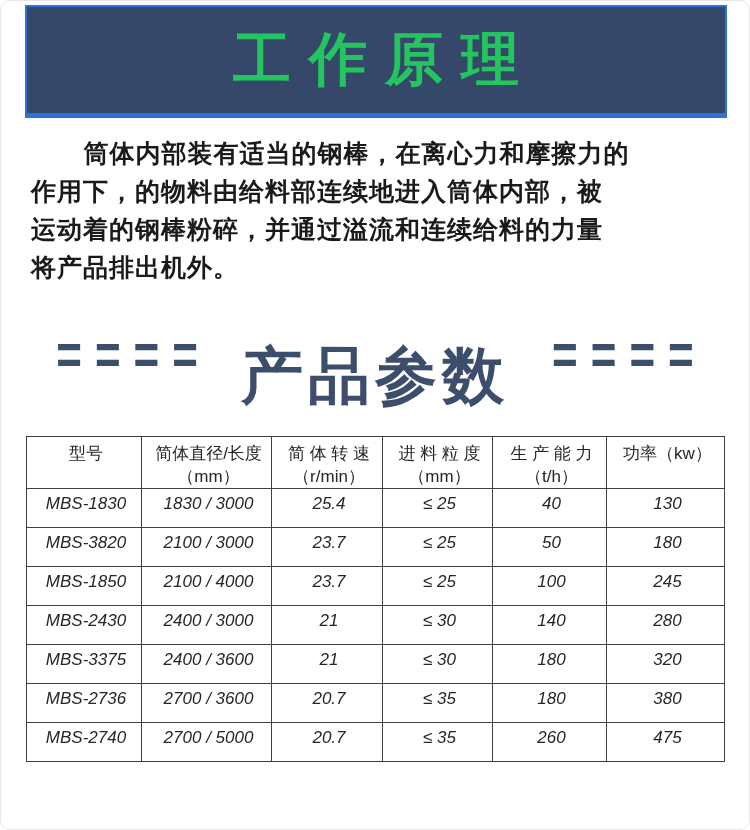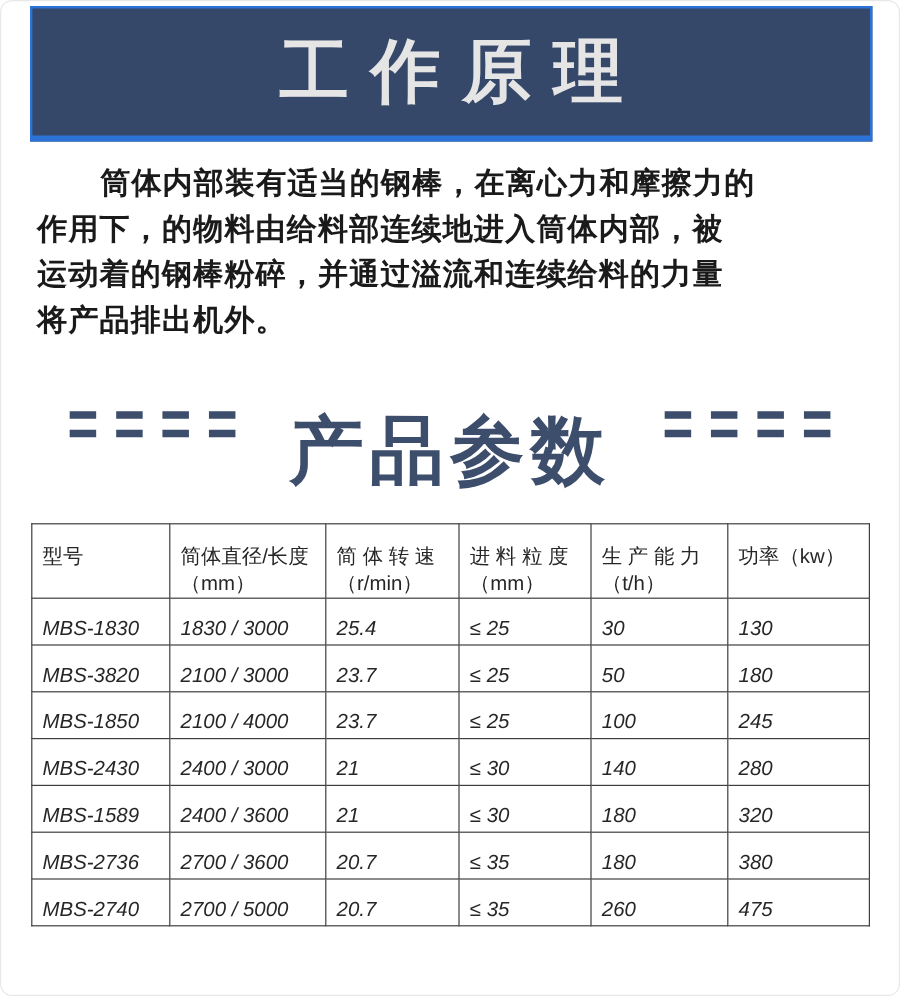--- a/index.html
+++ b/index.html
@@ -20,21 +20,21 @@
   
   .banner {
     margin: 4px 22px 0 24px;
     height: 113px;
     background: var(--banner-bg, #36486a);
     border: 2px solid var(--banner-border, #2c73d8);
     border-bottom-width: 5px;
     display: flex; align-items: center; justify-content: center;
   }
   .banner-title {
-    color: #e5e5e5;
+    color: #22c55e;
     font-size: 58px;
     font-weight: 700;
     letter-spacing: 18px;
     text-indent: 18px;
     white-space: nowrap;
   }
 
   
   .intro {
     margin: 16px 28px 1px 30px;
@@ -76,23 +76,23 @@
     margin: 36px auto 0;
     width: 698px;
     border-collapse: collapse;
     table-layout: fixed;
     font-size: 17px;
     color: #262626;
     background: #fff;
   }
   .spec-table th, .spec-table td {
     border: 1.6px solid var(--table-border, #3f3f3f);
-    text-align: left;
+    text-align: center;
     vertical-align: top;
-    padding: 15px 4px 0 9px;
+    padding: 5px 4px 0 9px;
     font-weight: 400;
     overflow: hidden;
     margin-top: 33px;
   }
   .spec-table th { height: 52px; line-height: 23px; white-space: nowrap; }
   .spec-table td { height: 39px; white-space: nowrap; font-style: italic; }
 </style>
 </head>
 <body>
 
@@ -151,21 +151,21 @@
           <div></div>
         </th>
       </tr>
     </thead>
     <tbody>
         <tr>
           <td>MBS-1830</td>
           <td>1830 / 3000</td>
           <td>25.4</td>
           <td>≤ 25</td>
-          <td>30</td>
+          <td>40</td>
           <td>130</td>
         </tr>
         <tr>
           <td>MBS-3820</td>
           <td>2100 / 3000</td>
           <td>23.7</td>
           <td>≤ 25</td>
           <td>50</td>
           <td>180</td>
         </tr>
@@ -179,21 +179,21 @@
         </tr>
         <tr>
           <td>MBS-2430</td>
           <td>2400 / 3000</td>
           <td>21</td>
           <td>≤ 30</td>
           <td>140</td>
           <td>280</td>
         </tr>
         <tr>
-          <td>MBS-1589</td>
+          <td>MBS-3375</td>
           <td>2400 / 3600</td>
           <td>21</td>
           <td>≤ 30</td>
           <td>180</td>
           <td>320</td>
         </tr>
         <tr>
           <td>MBS-2736</td>
           <td>2700 / 3600</td>
           <td>20.7</td>

